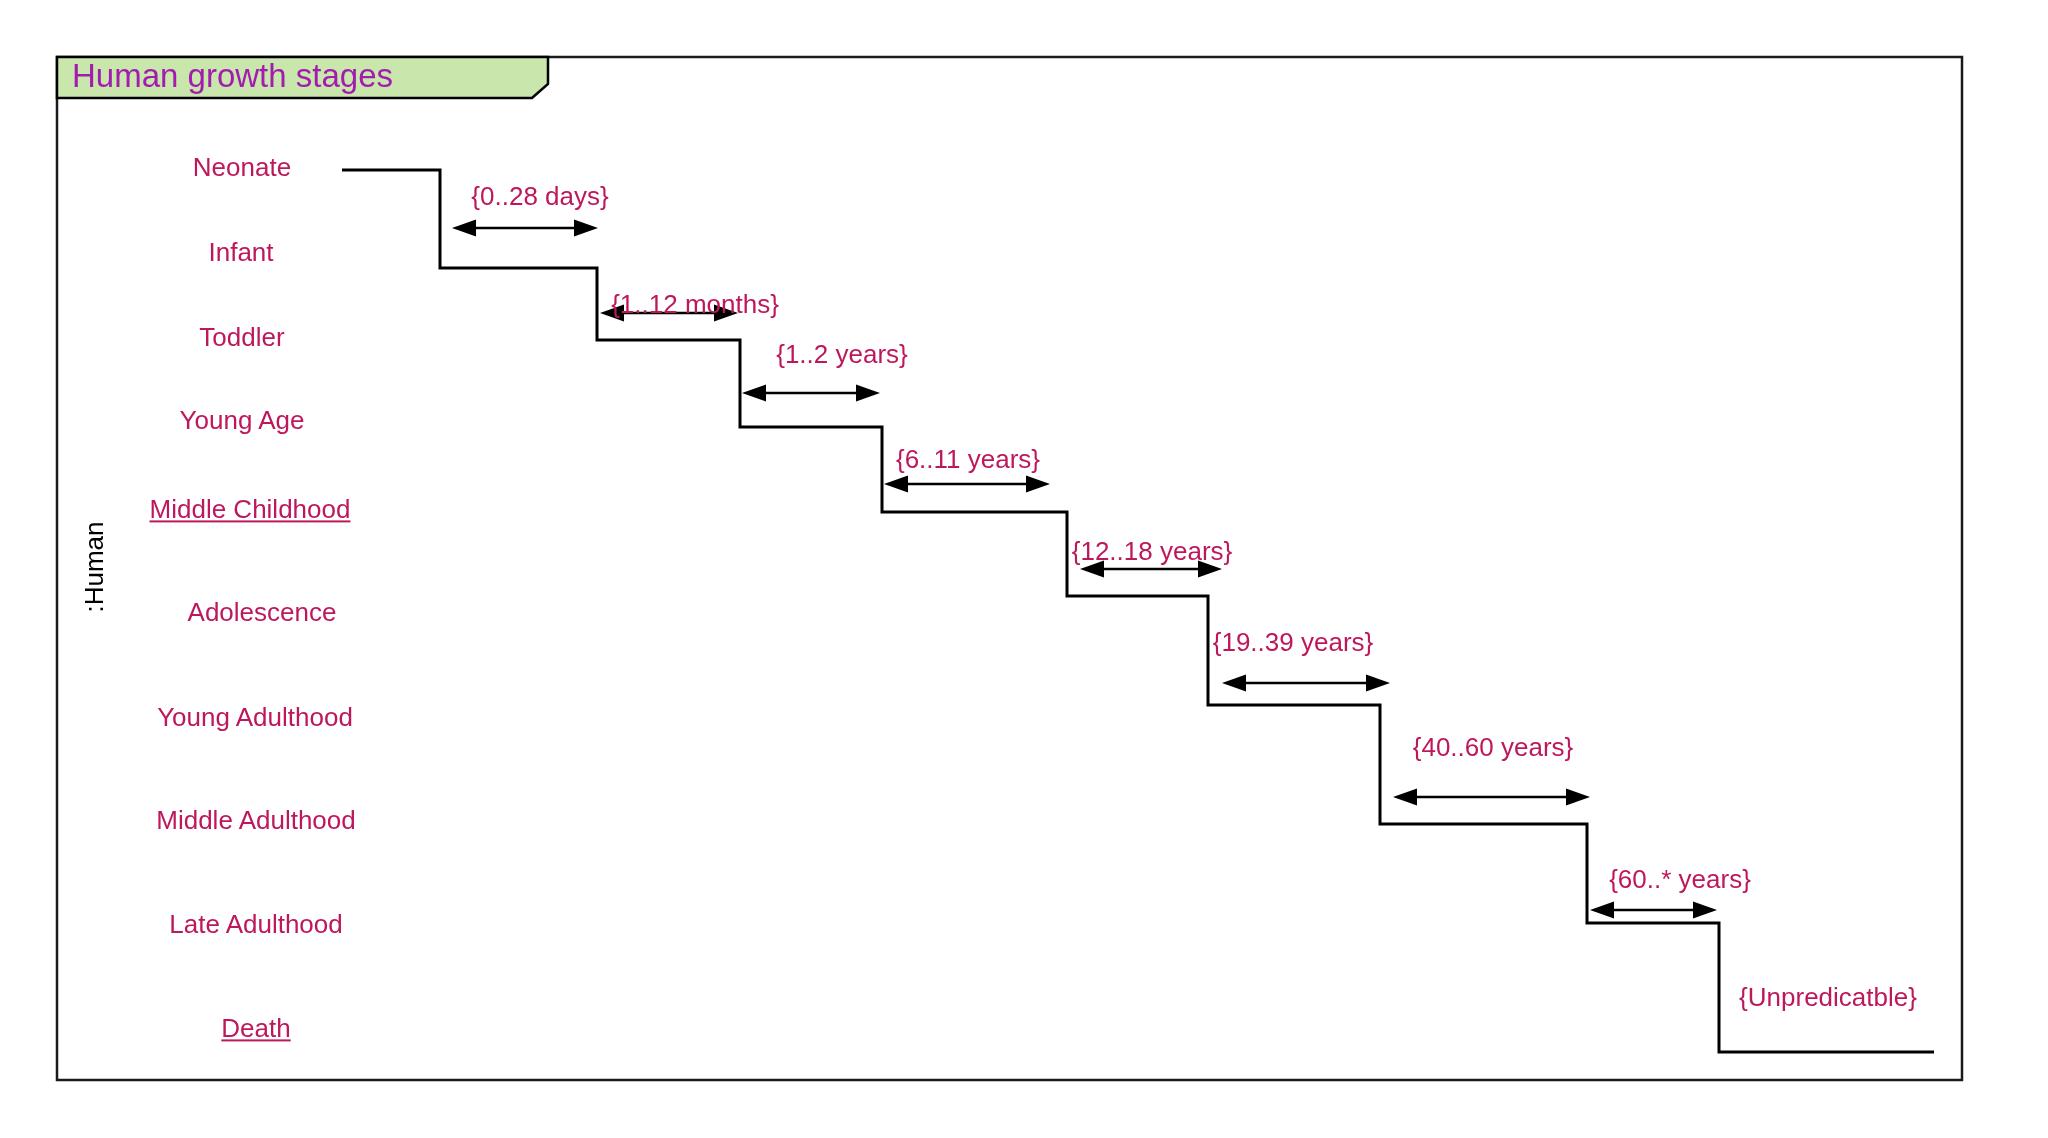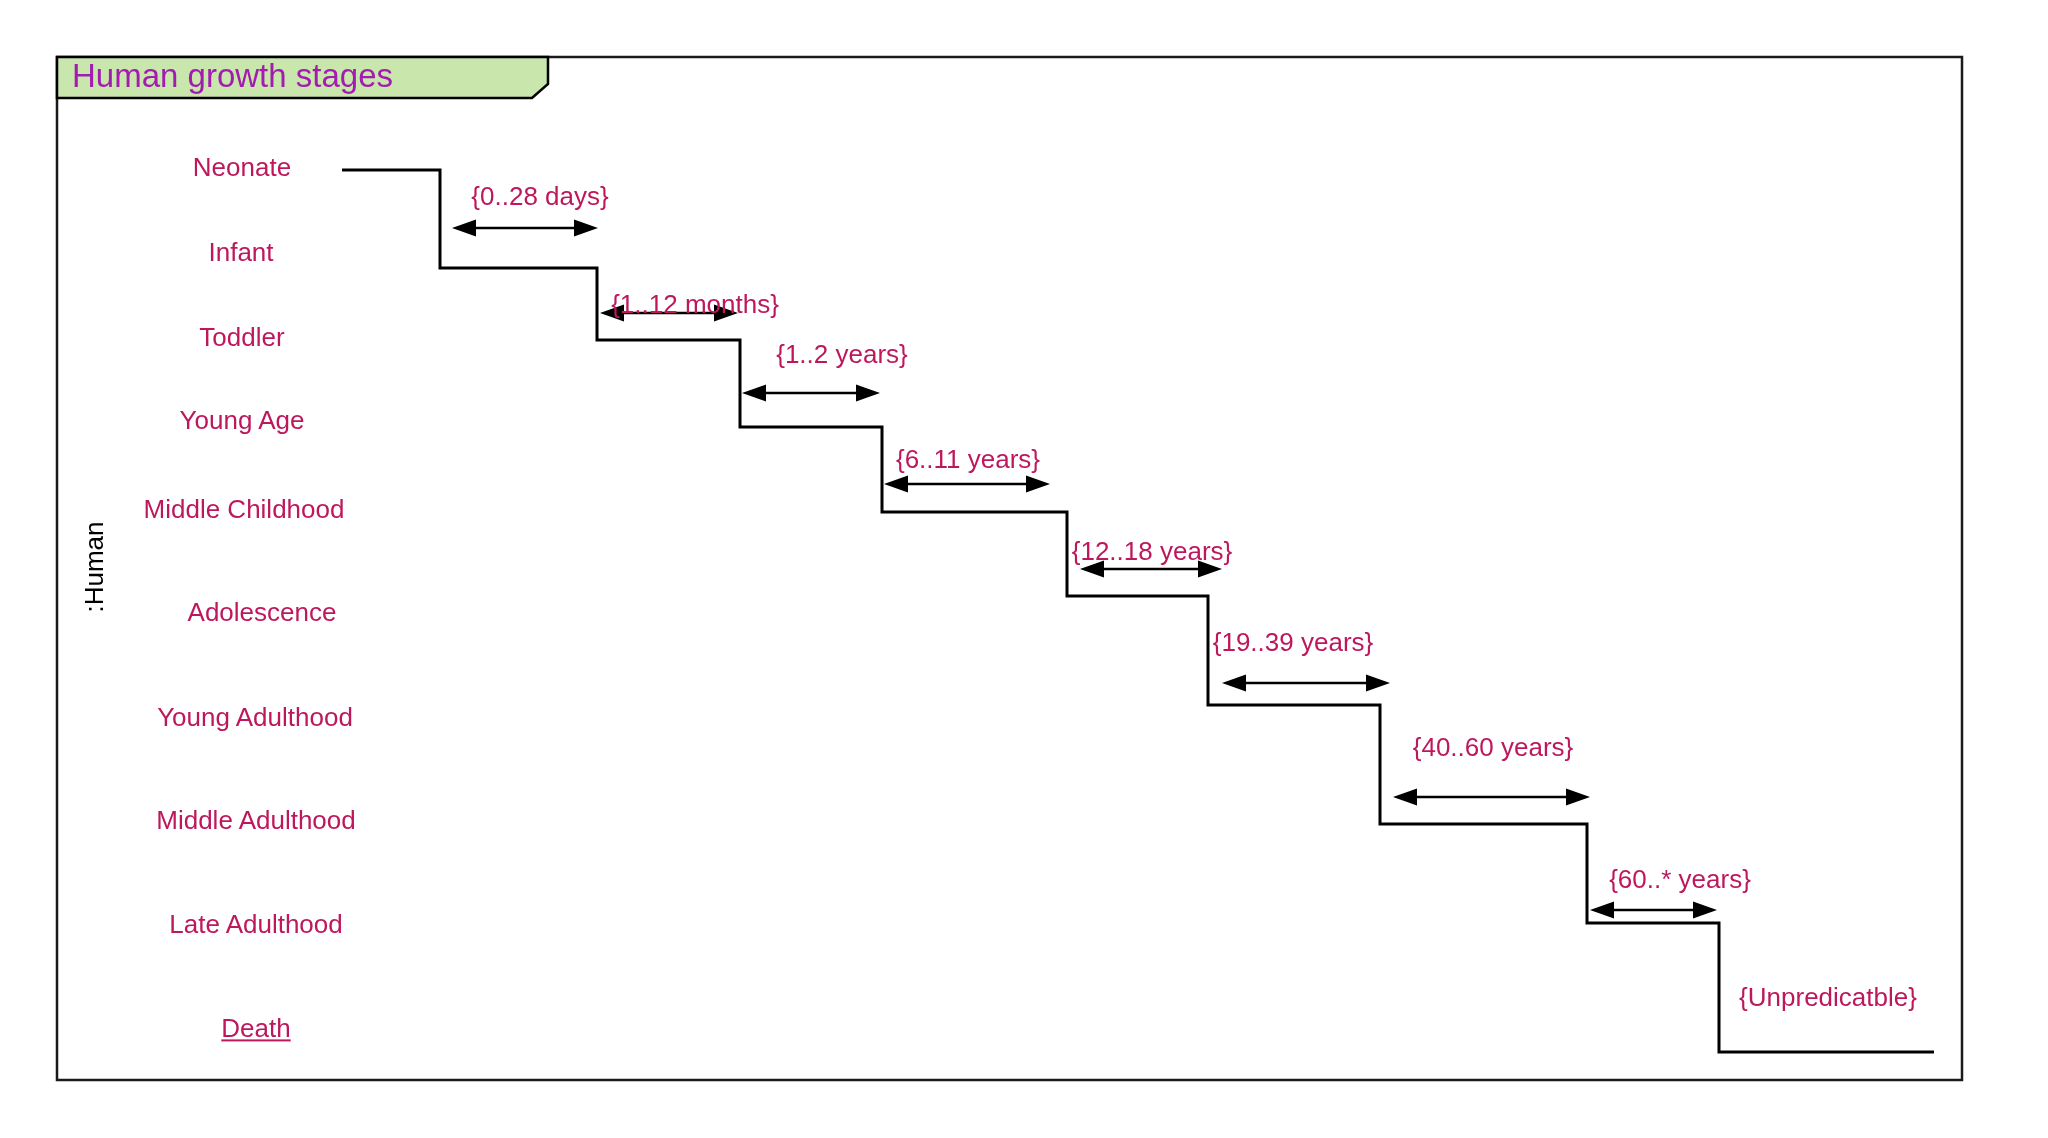--- a/index.html
+++ b/index.html
@@ -107,21 +107,21 @@
 
   <div id="diagram-title">Human growth stages</div>
 
   <div id="lifeline-label">:Human</div>
 
   <div id="labels-layer">
       <div class="txt" style="left: 242px; top: 168px;">Neonate</div>
       <div class="txt" style="left: 241px; top: 253px;">Infant</div>
       <div class="txt" style="left: 242px; top: 338px;">Toddler</div>
       <div class="txt" style="left: 242px; top: 421px;">Young Age</div>
-      <div class="txt" style="left: 244px; top: 510px;">Middle Childhood</div>
+      <div class="txt" style="left: 250px; top: 510px; text-decoration: underline;">Middle Childhood</div>
       <div class="txt" style="left: 262px; top: 613px;">Adolescence</div>
       <div class="txt" style="left: 255px; top: 718px;">Young Adulthood</div>
       <div class="txt" style="left: 256px; top: 821px;">Middle Adulthood</div>
       <div class="txt" style="left: 256px; top: 925px;">Late Adulthood</div>
       <div class="txt" style="left: 256px; top: 1029px; text-decoration: underline;">Death</div>
     </div>
   <div id="annotations-layer">
       <div class="txt" style="left: 540px; top: 197px;">{0..28 days}</div>
       <div class="txt" style="left: 695px; top: 275px; margin-top: 30px;">{1..12 months}</div>
       <div class="txt" style="left: 810px; top: 355px; margin-left: 32px;">{1..2 years}</div>

